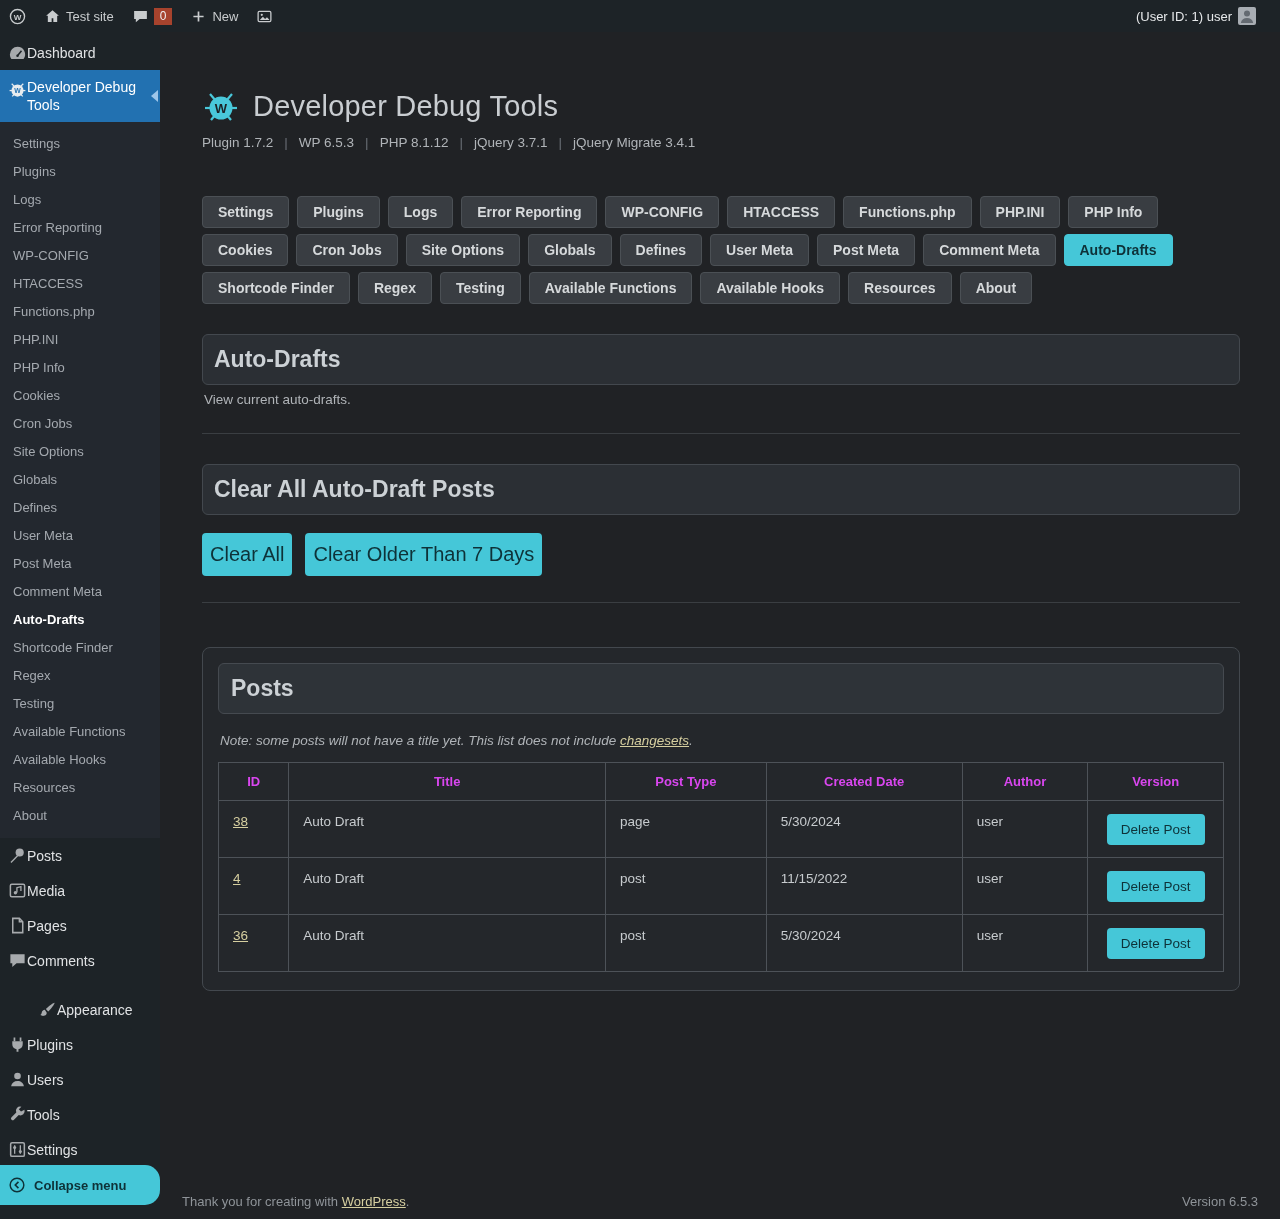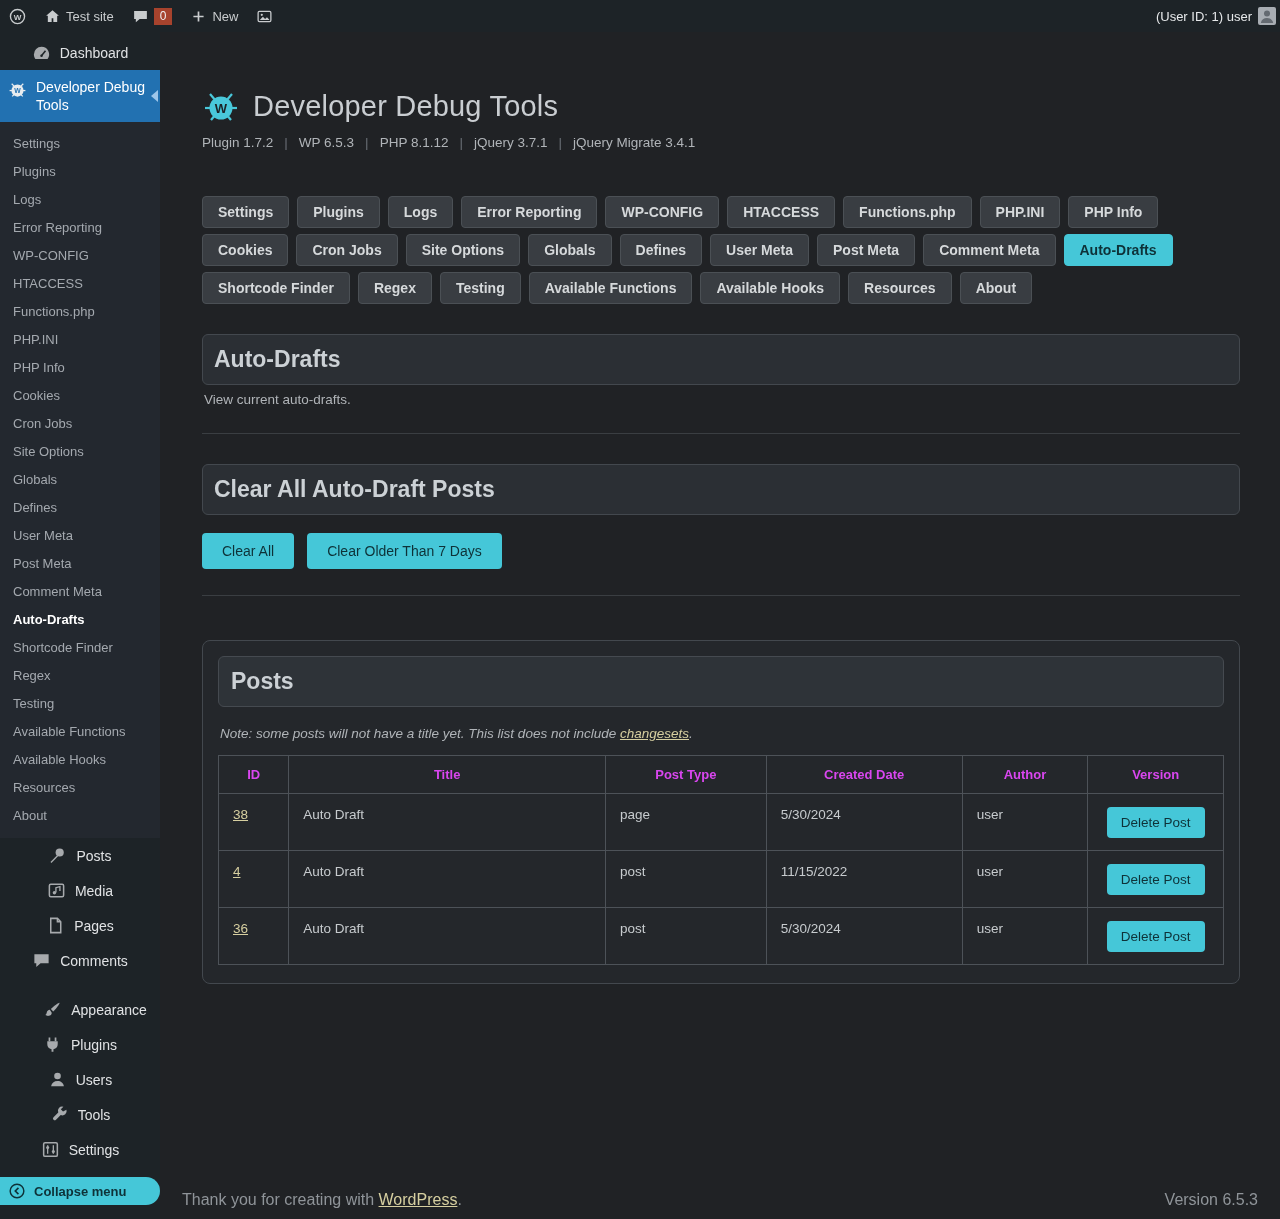--- a/index.html
+++ b/index.html
@@ -13,43 +13,43 @@
   body{
     width:1280px;height:1219px;overflow:hidden;background:var(--bg);
     font-family:"Liberation Sans",sans-serif;color:var(--text);
   }
   
   .admin-bar{
     position:absolute;top:0;left:0;width:1280px;height:32px;background:var(--bar);
     display:flex;align-items:center;color:#c9ccce;font-size:13px;z-index:50;
   }
   .ab-item{display:flex;align-items:center;gap:5px;padding:0 9px;height:32px;cursor:pointer;}
-  .ab-right{margin-left:auto;display:flex;align-items:center;gap:6px;padding-right:4px;color:#e6e8ea;}
+  .ab-right{margin-left:auto;display:flex;align-items:center;gap:6px;padding-right:24px;color:#e6e8ea;}
   .ab-badge{display:inline-block;background:var(--badge);color:#f0f0f1;padding:1px 6px;font-size:12px;line-height:15px;}
   .ab-icon{display:inline-flex;width:17px;height:17px;color:#c9ccce;}
   .ab-icon svg{width:100%;height:100%;}
   
   .sidebar{
     position:absolute;top:32px;left:0;width:160px;height:1187px;background:var(--side);
     font-size:14px;color:#e0e2e4;
   }
-  .menu-item{display:flex;align-items:center;gap:9px;padding:8px 8px;cursor:pointer;line-height:18px;justify-content:center;}
+  .menu-item{display:flex;align-items:center;padding:8px 8px;cursor:pointer;line-height:18px;}
   .menu-item .menu-icon{flex:0 0 19px;width:19px;height:19px;color:var(--icon);display:inline-flex;}
   .menu-icon svg{width:100%;height:100%;}
   .menu-top-pad{padding-top:11px;}
   .menu-item.current-parent{background:var(--highlight);color:#fff;position:relative;align-items:flex-start;padding:8px 14px 8px 8px;}
   .menu-item.current-parent .menu-icon{color:#e8ecef;margin-top:2px;}
   .menu-arrow{position:absolute;right:2px;top:50%;margin-top:-6px;width:0;height:0;
     border-top:6px solid transparent;border-bottom:6px solid transparent;border-right:7px solid #9ec6ea;}
   .submenu{background:var(--submenu-bg);padding:7px 0 9px 0;list-style:none;margin:0;}
   .sub-item{padding:6.5px 10px 6.5px 13px;font-size:13px;color:#a4a9af;cursor:pointer;line-height:15px;}
   .sub-item.current{color:#ffffff;font-weight:bold;}
   .gap-top{margin-top:14px;padding-left:38px;}
   .collapse-btn{
-    position:absolute;bottom:14px;left:0;width:160px;height:28px;background:var(--accent);
+    position:absolute;bottom:14px;left:0;width:160px;height:40px;background:var(--accent);
     color:var(--accent-text);display:flex;align-items:center;gap:8px;padding:0 8px;
     border-radius:0 15px 15px 0;font-size:13px;font-weight:bold;cursor:pointer;
   }
   .collapse-btn .menu-icon{color:var(--accent-text);width:18px;height:18px;flex:0 0 18px;display:inline-flex;}
   
   .content{
     position:absolute;top:32px;left:160px;width:1120px;height:1187px;background:var(--bg);
     padding:0 40px 0 42px;
   }
   .page-head{display:flex;align-items:center;gap:13px;margin-top:56px;}
@@ -69,21 +69,21 @@
     padding:11px 11px;font-size:23px;font-weight:bold;color:#ccd1d5;
   }
   .section-desc{margin:7px 2px 0 2px;font-size:13.5px;color:var(--muted);}
   .note-line{font-size:13.5px;color:var(--muted);}
   hr.divider{border:none;border-top:1px solid #3a3e42;margin:26px 0 0 0;}
   .clear-note{margin:26px 2px 0 2px;font-size:13.5px;color:var(--muted);}
   a.inline-link{color:var(--link);text-decoration:underline;cursor:pointer;}
   .btn-row{margin-top:18px;display:flex;gap:13px;}
   .btn{
     background:var(--accent);color:var(--accent-text);border:none;border-radius:4px;
-    font-size:14px;padding:10px 20px;cursor:pointer;font-family:"Liberation Sans",sans-serif;
+    font-size:20px;padding:10px 8px;cursor:pointer;font-family:"Liberation Sans",sans-serif;
   }
   .posts-panel{
     margin-top:44px;background:#24272b;border:1px solid var(--panel-border);border-radius:8px;
     padding:15px 15px 18px 15px;
   }
   .posts-header{
     background:#2e3338;border:1px solid #454a50;border-radius:6px;padding:11px 12px;
     font-size:23px;font-weight:bold;color:#ccd1d5;
   }
   .posts-note{margin:19px 2px 14px 2px;font-style:italic;}
@@ -93,21 +93,21 @@
     text-align:center;color:#d946ef;
   }
   .posts-table td{border:1px solid var(--table-border);padding:13px 14px;vertical-align:top;height:57px;margin-left:8px;}
   .posts-table td.cell-delete{text-align:center;vertical-align:middle;padding:8px;}
   .posts-table col.c-id{width:7%;} .posts-table col.c-title{width:31.5%;}
   .posts-table col.c-type{width:16%;} .posts-table col.c-date{width:19.5%;}
   .posts-table col.c-author{width:12.5%;} .posts-table col.c-del{width:13.5%;}
   .btn-small{padding:8px 14px;font-size:13.5px;}
   .page-footer{
     position:absolute;left:22px;right:22px;bottom:10px;display:flex;justify-content:space-between;
-    font-size:16px;color:#8f9499;
+    font-size:13px;color:#8f9499;
   }
   .avatar{width:18px;height:18px;border-radius:2px;overflow:hidden;display:inline-flex;}
 </style>
 </head>
 <body>
 
 <div class="admin-bar">
   <div class="ab-item">
     <span class="ab-icon">
       <svg viewBox="0 0 20 20">

